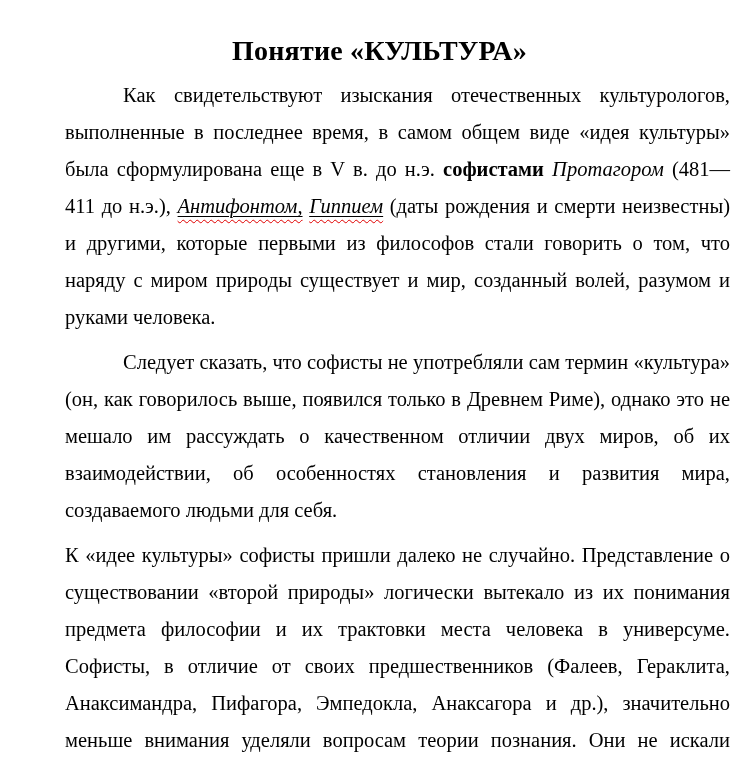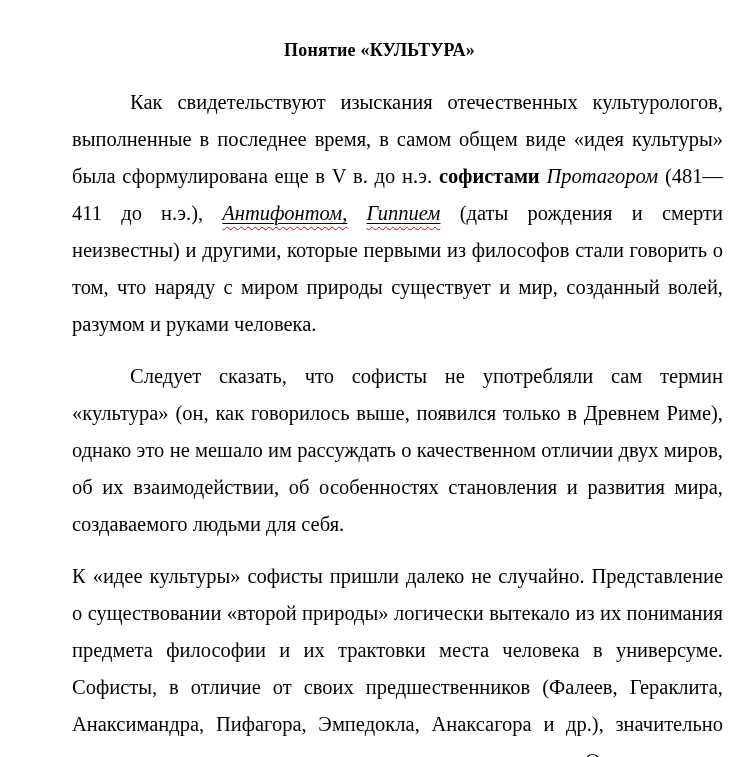--- a/index.html
+++ b/index.html
@@ -16,35 +16,35 @@
   }
   .page {
     box-sizing: border-box;
     width: 745px;
     height: 757px;
     padding-top: 32px;
   }
   .doc-title {
     margin: 0;
     padding-left: 14px;
-    font-size: 18px;
+    font-size: 28px;
     font-weight: bold;
     line-height: 37px;
     text-align: center;
     letter-spacing: 0.2px;
   }
   .doc-body {
     margin-left: 57px;
     width: 681px;
     font-size: 20.5px;
     line-height: 37px;
     text-align: justify;
   }
   .doc-body p {
-    margin: 15px;
+    margin: 8px;
     padding: 0;
   }
   p.indent { text-indent: 58px; }
   p.cut { text-align-last: justify; }
   .b { font-weight: bold; }
   .i { font-style: italic; }
   .u {
     text-decoration: underline;
     text-decoration-thickness: 1px;
     text-underline-offset: 3px;

